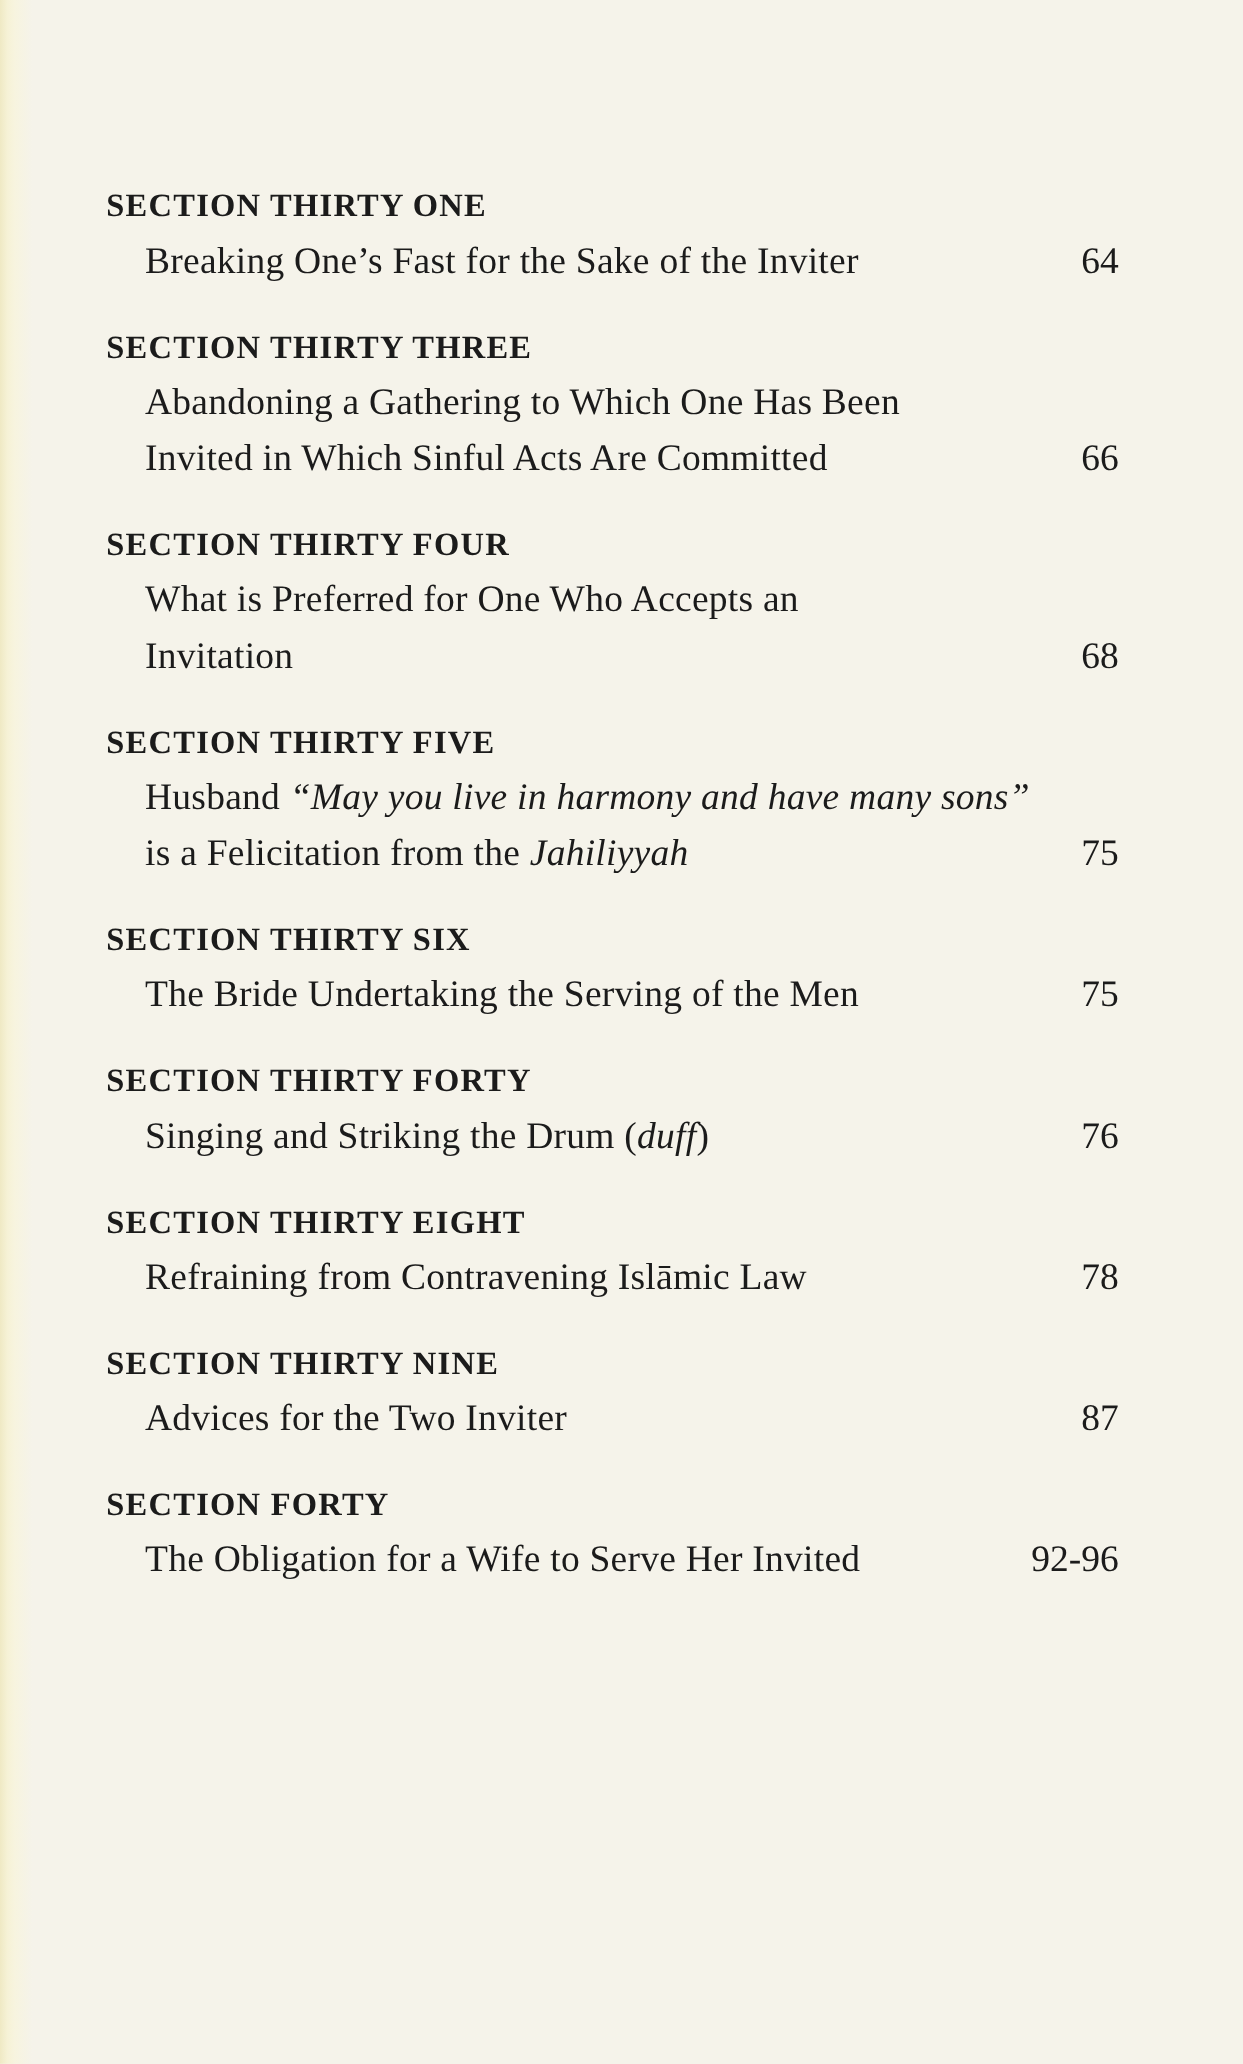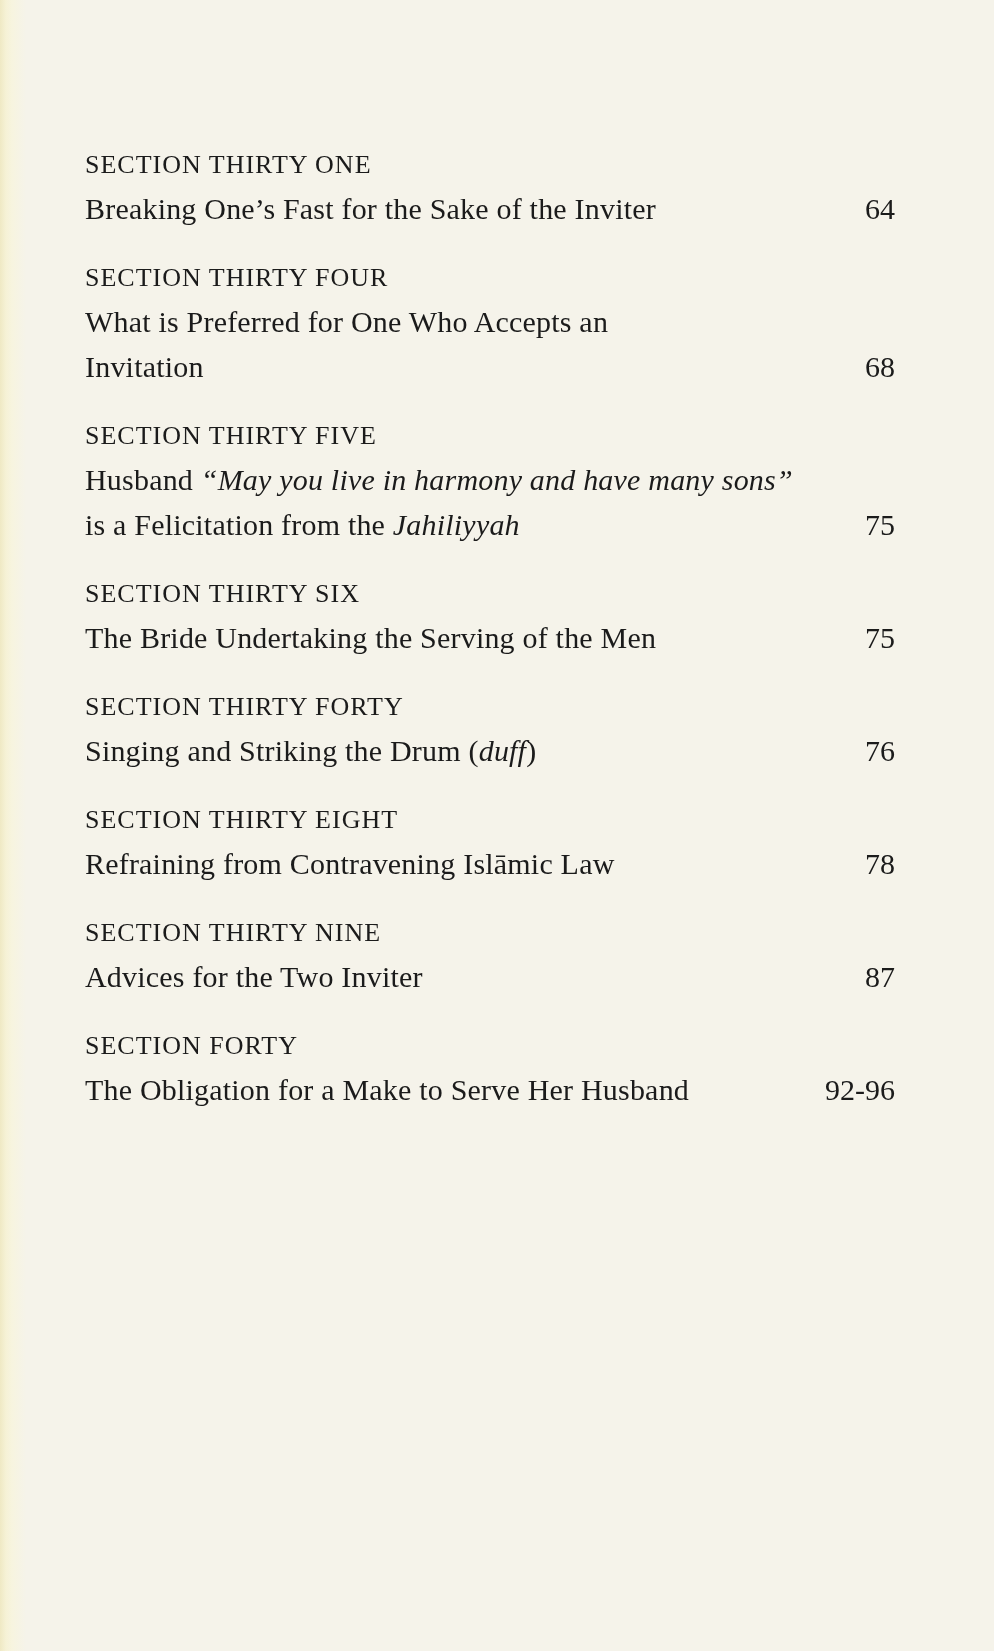--- a/index.html
+++ b/index.html
@@ -24,27 +24,29 @@
     width: 810px;
   }
   .toc-entry {
     margin-bottom: 26px;
   }
   .section-heading {
     font-size: 26px;
     line-height: 42px;
     letter-spacing: 1px;
     white-space: nowrap;
+    font-weight: bold;
   }
   .toc-line {
     display: flex;
     justify-content: space-between;
     align-items: flex-start;
     font-size: 30px;
     line-height: 45px;
+    margin-left: 31px;
   }
   .toc-title-text {
     letter-spacing: 0.2px;
   }
   .it {
     font-style: italic;
   }
   .page-number {
     font-size: 30px;
     margin-left: 20px;
@@ -58,20 +60,30 @@
 
   <div class="toc-entry">
     <div class="section-heading">SECTION THIRTY ONE</div>
     <div class="toc-line">
       <span class="toc-title-text"><span>Breaking One’s Fast for the Sake of the Inviter</span></span>
       <span class="page-number">64</span>
     </div>
   </div>
 
 
+  <div class="toc-entry">
+    <div class="section-heading">SECTION THIRTY THREE</div>
+    <div class="toc-line">
+      <span class="toc-title-text"><span>Abandoning a Gathering to Which One Has Been</span></span>
+    </div>
+    <div class="toc-line">
+      <span class="toc-title-text"><span>Invited in Which Sinful Acts Are Committed</span></span>
+      <span class="page-number">66</span>
+    </div>
+  </div>
 
   <div class="toc-entry">
     <div class="section-heading">SECTION THIRTY FOUR</div>
     <div class="toc-line">
       <span class="toc-title-text"><span>What is Preferred for One Who Accepts an</span></span>
     </div>
     <div class="toc-line">
       <span class="toc-title-text"><span>Invitation</span></span>
       <span class="page-number">68</span>
     </div>
@@ -116,18 +128,18 @@
     <div class="section-heading">SECTION THIRTY NINE</div>
     <div class="toc-line">
       <span class="toc-title-text"><span>Advices for the Two Inviter</span></span>
       <span class="page-number">87</span>
     </div>
   </div>
 
   <div class="toc-entry">
     <div class="section-heading">SECTION FORTY</div>
     <div class="toc-line">
-      <span class="toc-title-text"><span>The Obligation for a Make to Serve Her Husband</span></span>
+      <span class="toc-title-text"><span>The Obligation for a Wife to Serve Her Invited</span></span>
       <span class="page-number">92-96</span>
     </div>
   </div>
 
 </div>
 
 </body></html>

